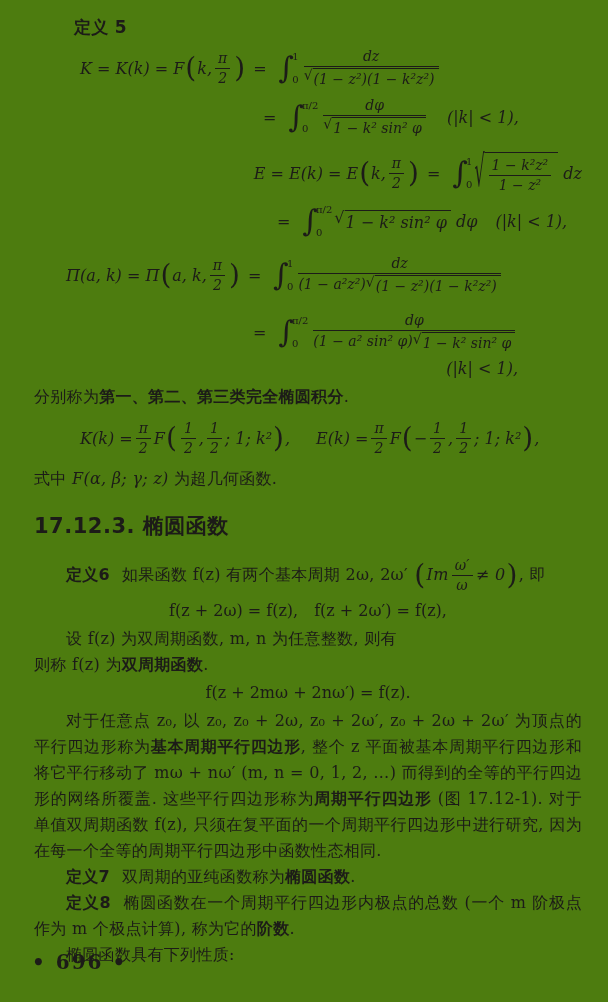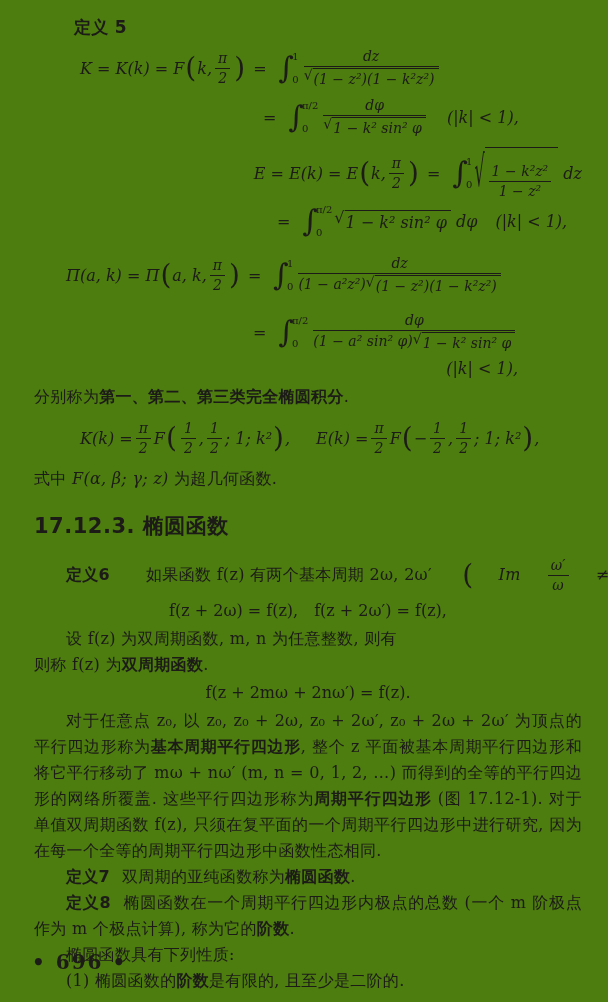--- a/index.html
+++ b/index.html
@@ -32,35 +32,35 @@
   .frac .den{display:block;padding-top:1px;white-space:nowrap;}
   .int{display:flex;align-items:center;margin:0 2px 0 5px;}
   .int .glyph{font-size:30px;line-height:1;font-style:normal;}
   .int .lims{display:flex;flex-direction:column;height:36px;font-size:10px;font-style:normal;margin-left:-2px;padding:1px 0;box-sizing:border-box;}
   .int .lims .lo{margin-top:auto;}
   .sqrt{display:inline-flex;align-items:flex-start;font-style:italic;vertical-align:middle;}
   .sqrt .sign{font-style:normal;line-height:1;}
   .sqrt .body{border-top:1px solid currentColor;padding:2px 4px 0 1px;line-height:1.25;white-space:nowrap;}
   .sqrt.tall{align-items:center;}
   .sqrt.tall .sign{transform:scaleY(2.7);transform-origin:50% 50%;}
-  .sqrt.tall .body{padding-top:15px;}
+  .sqrt.tall .body{padding-top:4px;}
   .bp{font-size:28px;font-style:normal;line-height:1;margin:0 1px;}
   .gap{padding-left:26px;}
   .cond{margin-left:18px;}
   .condline{display:block;text-align:right;padding-right:64px;font-style:italic;font-size:16px;margin-top:-2px;line-height:22px;}
   
   .k1{margin-left:46px;min-height:52px;}
   .k2{margin-left:222px;min-height:46px;}
   .e1{margin-left:46px;margin-top:6px;min-height:54px;justify-content:flex-end;}
   .e2{margin-left:236px;min-height:42px;}
   .p1{margin-left:32px;margin-top:4px;min-height:58px;}
   .p2{margin-left:212px;min-height:56px;}
   .hyper{margin-left:46px;margin-top:6px;min-height:44px;margin-bottom:2px;}
   .eqc{text-align:center;font-family:"DejaVu Serif", serif;font-size:16px;line-height:26px;white-space:pre;margin:2px 0;}
-  .def6row{display:flex;align-items:center;min-height:42px;margin-left:32px;margin-top:2px;white-space:pre;gap:24px;}
+  .def6row{display:flex;align-items:center;min-height:42px;margin-left:32px;margin-top:2px;white-space:pre;}
   .footer{position:absolute;left:32px;bottom:28px;font-weight:bold;font-size:20px;letter-spacing:2px;}
 </style>
 </head>
 <body>
 
 <div class="page">
 
   <div class="t def5row">
     <b class="deflabel">定义 5</b>
   </div>
@@ -195,19 +195,16 @@
 
   <p class="t indent">
     <b class="deflabel">定义7</b><span>双周期的亚纯函数称为</span><span class="bld">椭圆函数</span><span>.</span>
   </p>
 
   <p class="t just indent">
     <b class="deflabel">定义8</b><span>椭圆函数在一个周期平行四边形内极点的总数 (一个 m 阶极点作为 m 个极点计算), 称为它的</span><span class="bld">阶数</span><span>.</span>
   </p>
 
   <p class="t indent">椭圆函数具有下列性质:</p>
-  <p class="t indent">
-    <span>(1) 椭圆函数的</span><span class="bld">阶数</span><span>是有限的, 且至少是二阶的.</span>
-  </p>
 
   <div class="footer">• 696 •</div>
 
 </div>
 
 </body></html>

